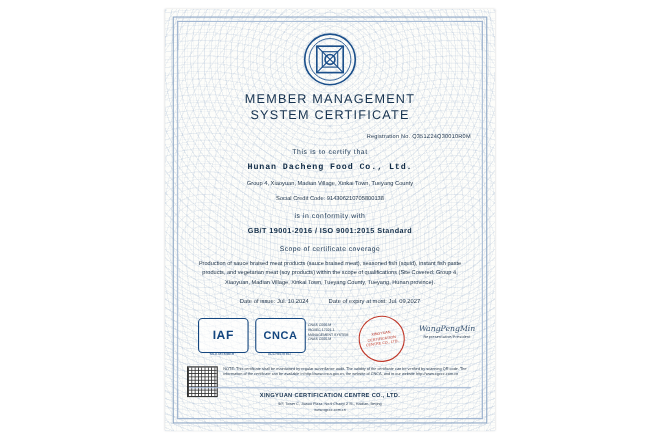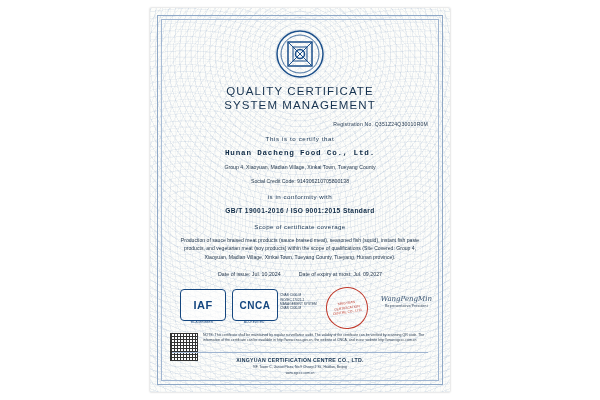--- a/index.html
+++ b/index.html
@@ -294,22 +294,22 @@
           <circle cx="50" cy="50" r="38" fill="none" stroke="#1b4f8a" stroke-width="1.5"></circle>
           <rect x="26" y="26" width="48" height="48" fill="none" stroke="#1b4f8a" stroke-width="3"></rect>
           <rect x="36" y="36" width="28" height="28" fill="none" stroke="#1b4f8a" stroke-width="2"></rect>
           <circle cx="50" cy="50" r="9" fill="none" stroke="#1b4f8a" stroke-width="3"></circle>
           <path d="M26 26 L50 50 L74 26" fill="none" stroke="#1b4f8a" stroke-width="2"></path>
           <path d="M26 74 L50 50 L74 74" fill="none" stroke="#1b4f8a" stroke-width="2"></path>
         </svg>
       </div>
 
       <div class="title">
-        <div>QUALITY CERTIFICATE</div>
-        <div>SYSTEM MANAGEMENT</div>
+        <div>MEMBER MANAGEMENT</div>
+        <div>SYSTEM CERTIFICATE</div>
       </div>
 
       <div class="reg-line">Registration No. Q351Z24Q30010R0M</div>
 
       <div class="lede">This is to certify that</div>
 
       <div class="company">Hunan Dacheng Food Co., Ltd.</div>
 
       <div class="addr">Group 4, Xiaoyuan, Madian Village, Xinkai Town, Tueyang County</div>
       <div class="addr">Social Credit Code: 914306210705800138</div>

